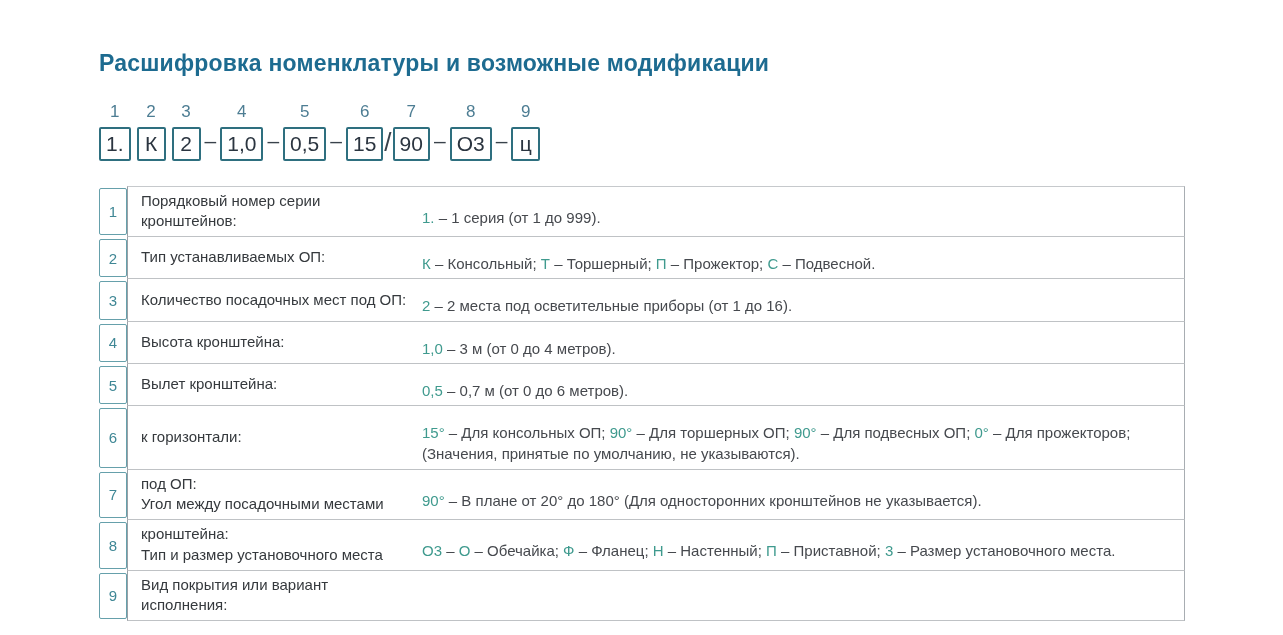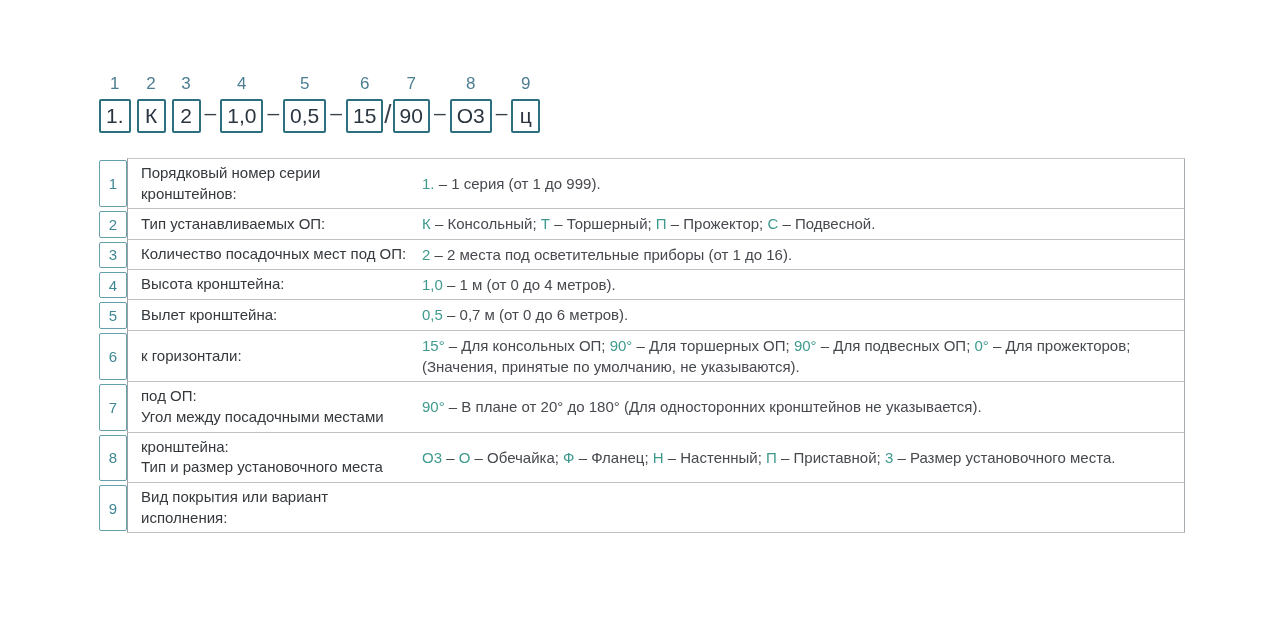--- a/index.html
+++ b/index.html
@@ -39,27 +39,28 @@
   .t-content{
     flex:1;border-left:1px solid #9aa0a6;border-right:1px solid #a8adb2;
     border-bottom:1px solid #bfc2c5;display:flex;align-items:center;
     padding:4px 12px 4px 13px;min-height:29px;box-sizing:border-box;
   }
   .t-row:first-child .t-content{border-top:1px solid #c6c9cc;}
   .t-label{
     width:281px;flex-shrink:0;color:#35393d;font-size:15px;
     line-height:1.38;padding-right:8px;box-sizing:border-box;
   }
-  .t-value{flex:1;color:#46494e;font-size:15px;line-height:1.42;}
+  .t-value{flex:1;color:#46494e;font-size:15px;line-height:1.42;margin-top:12px;}
   .hl{color:#3f9a8e;}
 </style>
 </head>
 <body>
 
 <div class="page">
+  <h1 class="title">Расшифровка номенклатуры и возможные модификации</h1>
   <div class="formula" id="formula">
       <div class="f-item">
         <div class="f-num">1</div>
         <div class="f-box">1.</div>
       </div>
       <div class="f-gap"></div>
       <div class="f-item">
         <div class="f-num">2</div>
         <div class="f-box">К</div>
       </div>
@@ -133,21 +134,21 @@
           </div>
         </div>
       </div>
       <div class="t-row">
         <div class="t-numbox">4</div>
         <div class="t-content">
           <div class="t-label">
             <div class="t-label-line">Высота кронштейна:</div>
           </div>
           <div class="t-value">
-            <div class="t-vline"><span class="hl">1,0</span><span> – 1 м (от 0 до 4 метров).</span></div>
+            <div class="t-vline"><span class="hl">1,0</span><span> – 3 м (от 0 до 4 метров).</span></div>
           </div>
         </div>
       </div>
       <div class="t-row">
         <div class="t-numbox">5</div>
         <div class="t-content">
           <div class="t-label">
             <div class="t-label-line">Вылет кронштейна:</div>
           </div>
           <div class="t-value">

